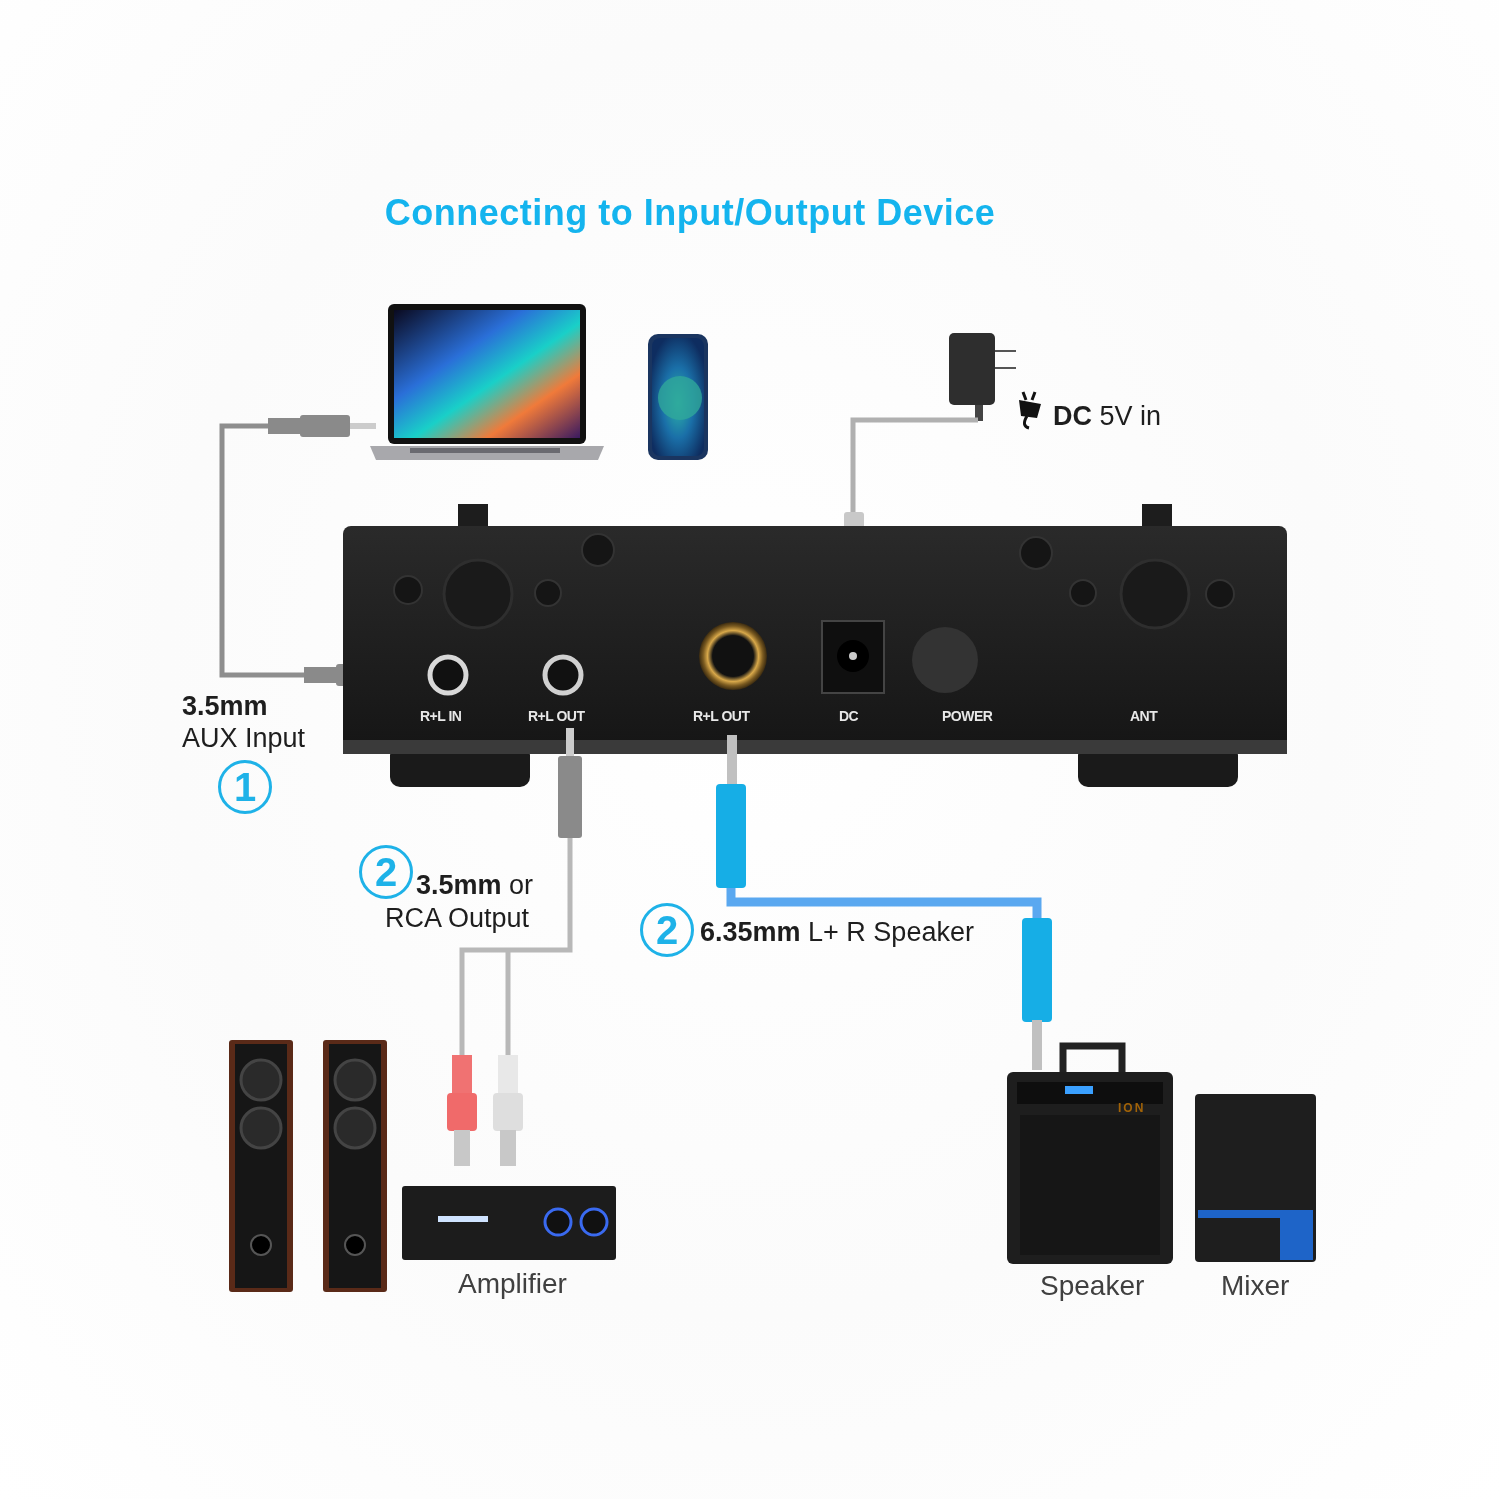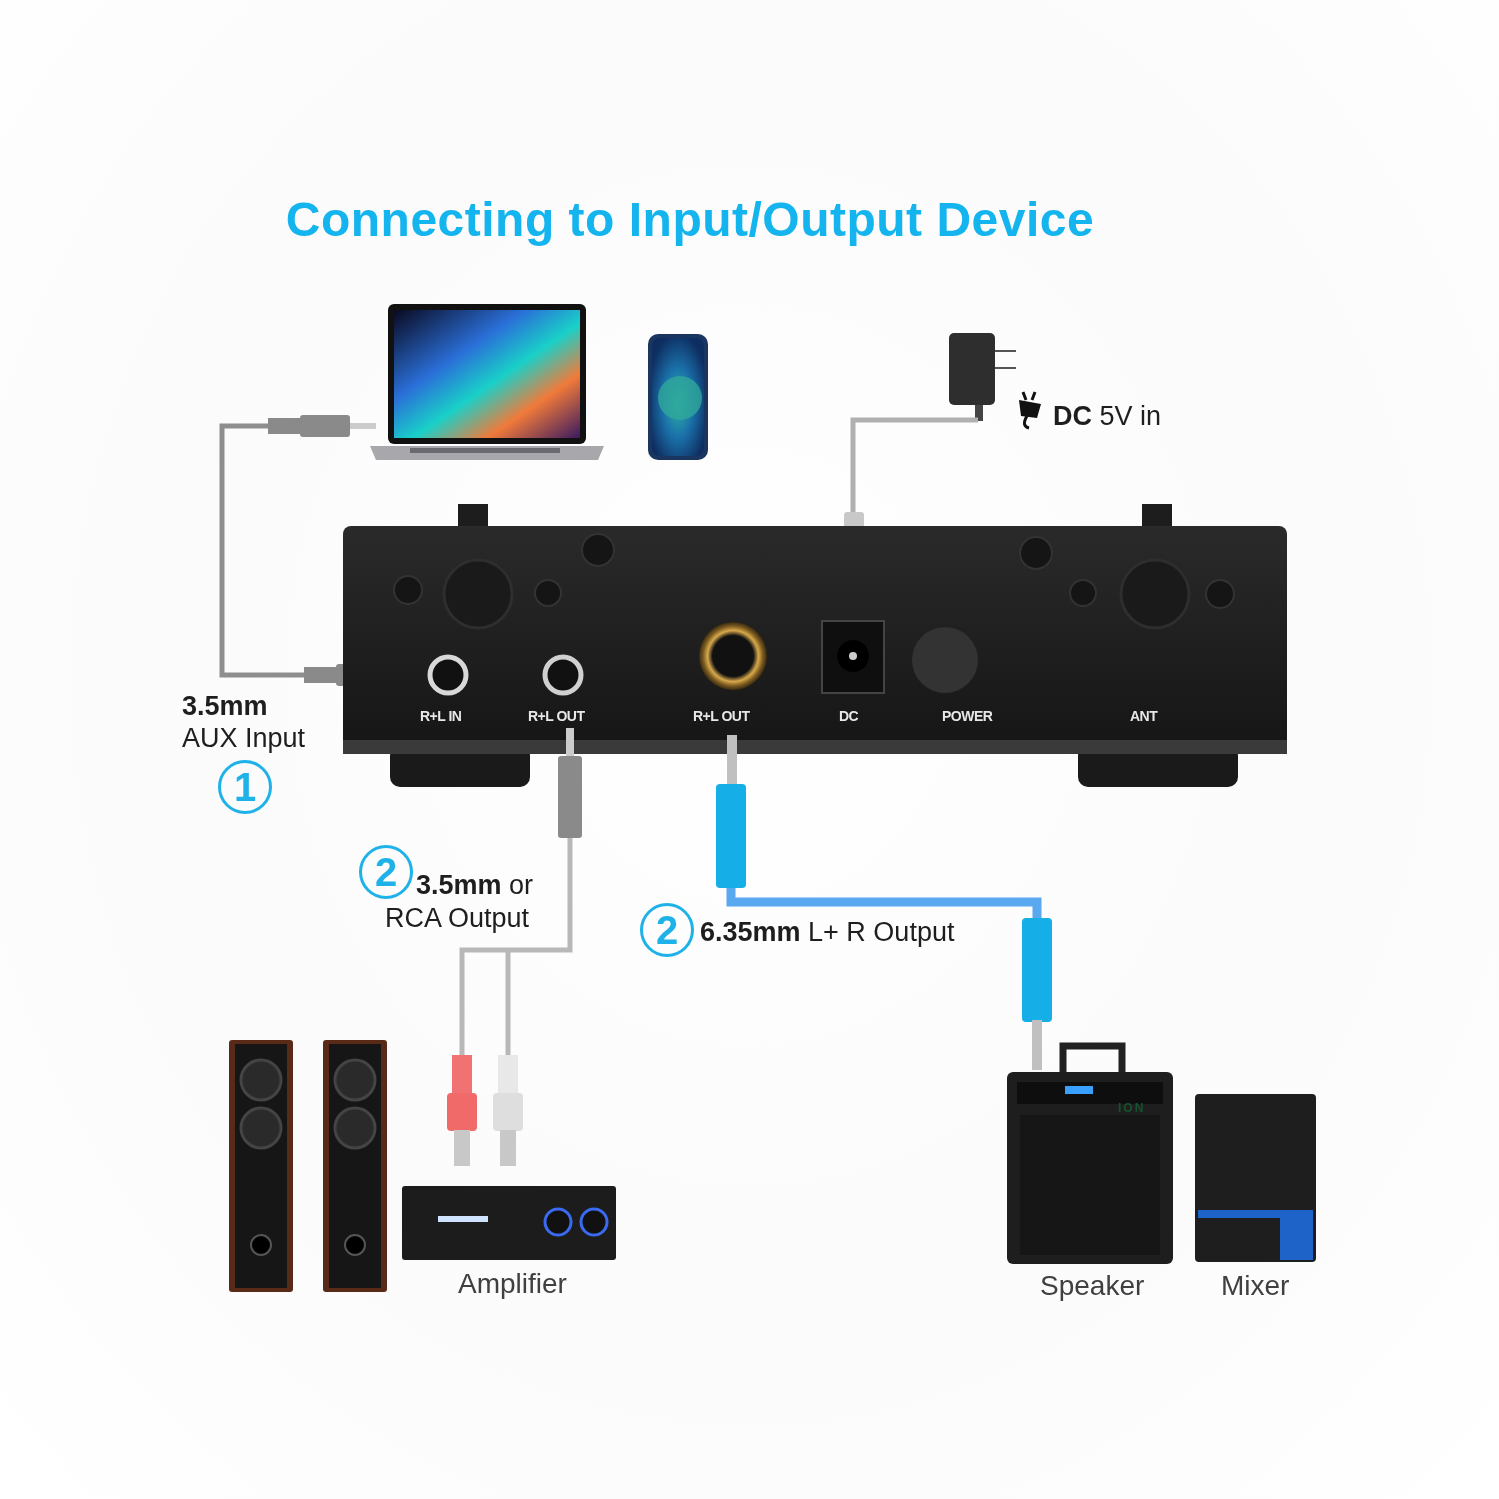--- a/index.html
+++ b/index.html
@@ -4,21 +4,21 @@
 <style>
   html, body { margin:0; padding:0; }
   body {
     width:1499px; height:1499px; position:relative; overflow:hidden;
     background: radial-gradient(ellipse at 50% 45%, #ffffff 0%, #fbfbfb 55%, #ffffff 100%);
     font-family: "Liberation Sans", sans-serif;
   }
   .abs { position:absolute; }
   .title {
     left:0; width:1380px; top:192px; text-align:center;
-    font-family:"Liberation Sans", sans-serif; font-weight:700; font-size:48px;
+    font-family:"Liberation Sans", sans-serif; font-weight:700; font-size:36px;
     letter-spacing:0.5px; color:#14b4ee;
   }
   svg.diagram { position:absolute; left:0; top:0; }
   .label { color:#1e1e1e; font-size:27px; line-height:32px; white-space:nowrap; }
   .label b { font-weight:700; }
   .badge {
     width:48px; height:48px; border:3px solid #1eb2e8; border-radius:50%;
     color:#1eb2e8; font-weight:700; font-size:40px; line-height:48px; text-align:center;
     box-sizing:content-box;
   }
@@ -219,20 +219,20 @@
 <div class="abs badge" style="left:218px; top:760px;">1</div>
 
 <div class="abs badge" style="left:359px; top:845px;">2</div>
 <div class="abs label" style="left:416px; top:869px;">
   <b>3.5mm</b><span> or</span>
 </div>
 <div class="abs label" style="left:385px; top:902px;">RCA Output</div>
 
 <div class="abs badge" style="left:640px; top:903px;">2</div>
 <div class="abs label" style="left:700px; top:916px;">
-  <b>6.35mm</b><span> L+ R Output</span>
-</div>
-
-<div class="abs" style="left:1074px; top:1101px; color:#14532d; font-size:12px; font-weight:700; letter-spacing:2px;padding-left:44px;">ION</div>
+  <b>6.35mm</b><span> L+ R Speaker</span>
+</div>
+
+<div class="abs" style="left:1074px; top:1101px; color:#a16207; font-size:12px; font-weight:700; letter-spacing:2px;padding-left:44px;">ION</div>
 
 <div class="abs dev-label" style="left:458px; top:1268px;">Amplifier</div>
 <div class="abs dev-label" style="left:1040px; top:1270px;">Speaker</div>
 <div class="abs dev-label" style="left:1221px; top:1270px;text-align:center;">Mixer</div>
 
 </body></html>

